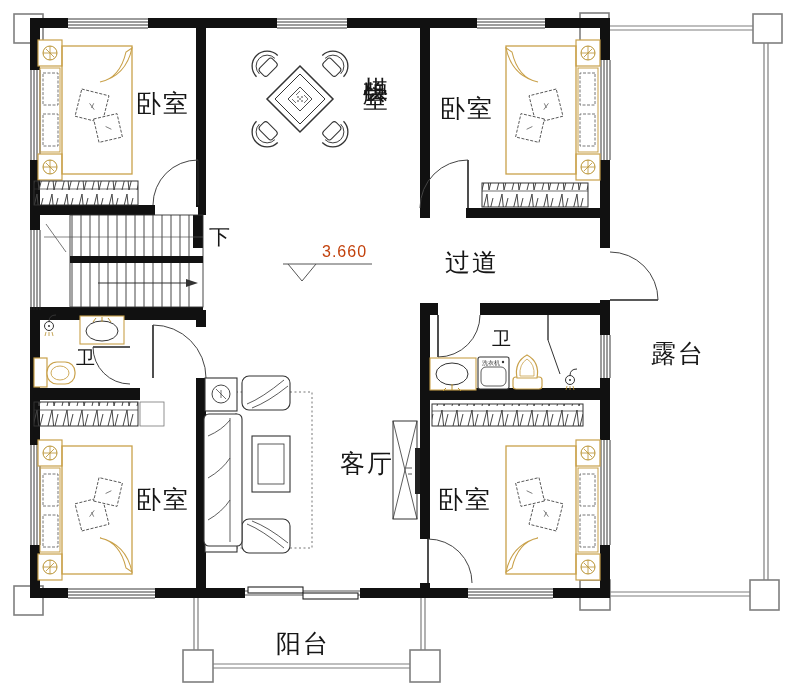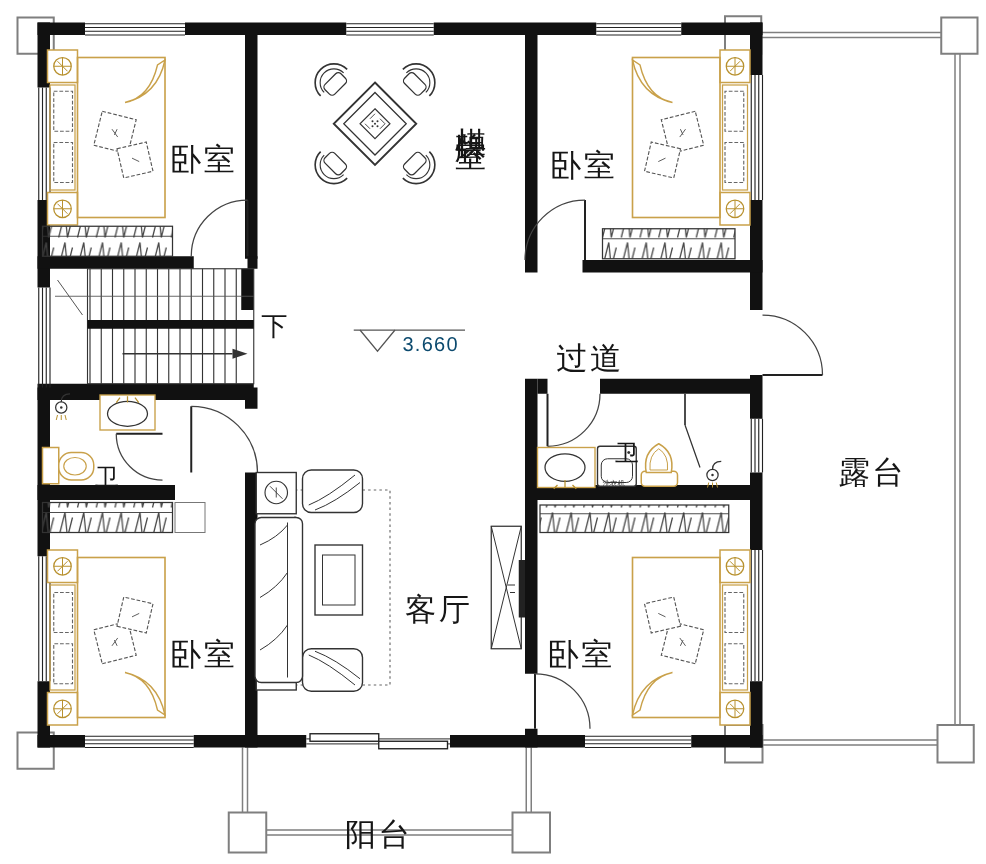--- a/index.html
+++ b/index.html
@@ -1,24 +1,24 @@
 <!DOCTYPE html>
 <html><head>
 <meta charset="utf-8">
 <style>
   html,body{margin:0;padding:0;background:#fff;}
   #stage{position:relative;width:789px;height:691px;background:#fff;overflow:hidden;
          font-family:"Liberation Sans",sans-serif;}
   #plan-svg{position:absolute;left:0;top:0;}
   .lbl{position:absolute;color:#161616;white-space:nowrap;line-height:1;
-       font-family:"Liberation Sans",sans-serif;margin-top:25px;}
+       font-family:"Liberation Sans",sans-serif;}
   .room{font-size:25px;letter-spacing:2px;}
   .small{font-size:19px;}
   .v{writing-mode:vertical-rl;letter-spacing:4px;}
-  .num{font-size:16px;color:#0c4a6e;letter-spacing:1px;}
+  .num{font-size:16px;color:#c2410c;letter-spacing:1px;}
   .tiny{font-size:6px;color:#333;letter-spacing:0;}
 </style>
 </head>
 <body>
 
 <div id="stage">
 
 <svg id="plan-svg" width="789" height="691" viewBox="0 0 789 691">
 
   <defs>
@@ -307,20 +307,20 @@
 </svg>
 
 <div class="lbl room" style="left:136px;top:91px;">卧室</div>
 <div class="lbl room" style="left:440px;top:96px;">卧室</div>
 <div class="lbl room v" style="left:363px;top:57px;">棋牌室</div>
 <div class="lbl small" style="left:209px;top:226px;font-size:21px;">下</div>
 <div class="lbl num" style="left:322px;top:244px;">3.660</div>
 <div class="lbl room" style="left:445px;top:250px;">过道</div>
 <div class="lbl small" style="left:76px;top:348px;">卫</div>
 <div class="lbl small" style="left:492px;top:329px;">卫</div>
-<div class="lbl room" style="left:324px;top:451px;">客厅</div>
+<div class="lbl room" style="left:340px;top:451px;">客厅</div>
 <div class="lbl room" style="left:136px;top:487px;">卧室</div>
 <div class="lbl room" style="left:438px;top:487px;">卧室</div>
 <div class="lbl room" style="left:276px;top:631px;">阳台</div>
-<div class="lbl room" style="left:671px;top:341px;">露台</div>
+<div class="lbl room" style="left:651px;top:341px;">露台</div>
 <div class="lbl tiny" style="left:482px;top:360px;">洗衣机</div>
 
 </div>
 
 </body></html>

